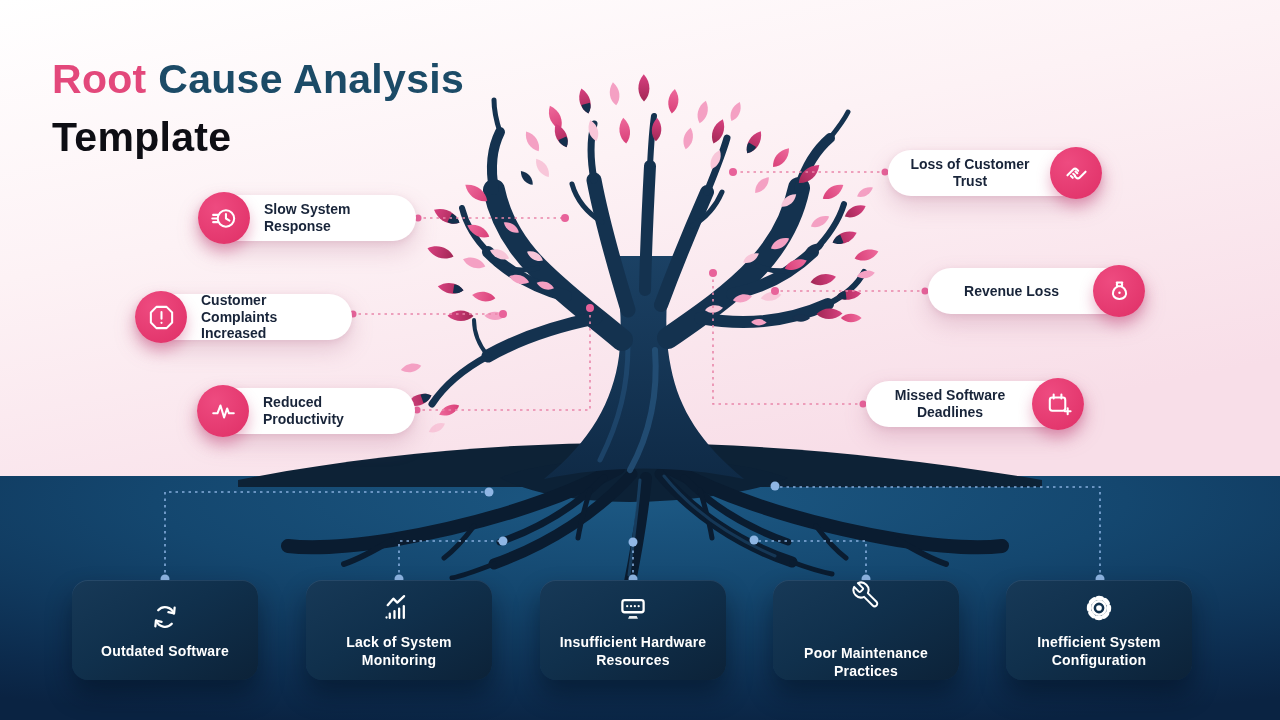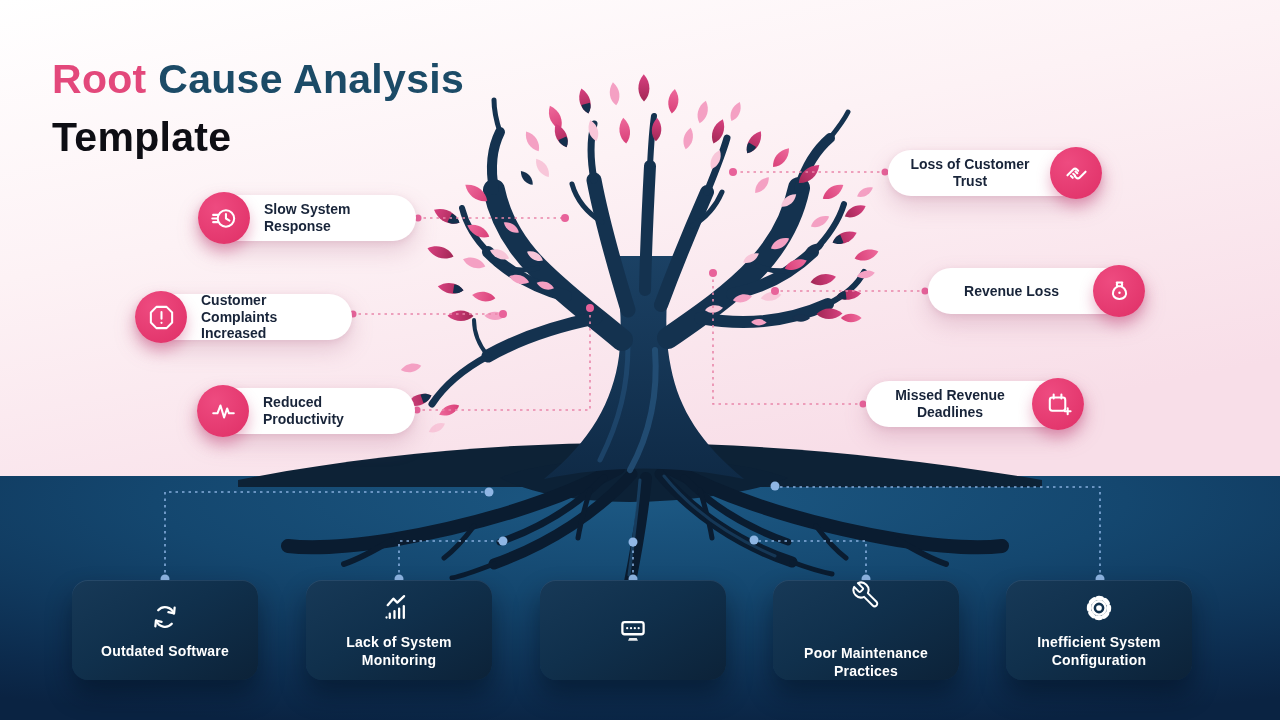--- a/index.html
+++ b/index.html
@@ -298,21 +298,21 @@
       <svg viewBox="0 0 24 24">
           <path d="M9.7,4.6 h4.6"></path>
           <path d="M10.3,4.8 C9.6,6 9.6,6.9 10.4,7.7 M13.7,4.8 C14.4,6 14.4,6.9 13.6,7.7"></path>
           <path d="M10.4,7.7 C6.8,9.6 5.6,13.8 7.3,16.1 C8.3,17.5 10,18.2 12,18.2 C14,18.2 15.7,17.5 16.7,16.1 C18.4,13.8 17.2,9.6 13.6,7.7 Z"></path>
           <circle cx="12" cy="13" r="1" fill="#fff" stroke="none"></circle>
         </svg>
     </span>
   </div>
 
   <div class="pill right" style="left:866px;top:381px;width:218px;">
-    <span class="txt">Missed Revenue Deadlines</span>
+    <span class="txt">Missed Software Deadlines</span>
     <span class="badge">
       <svg viewBox="0 0 24 24">
           <rect x="4.8" y="6.2" width="12.8" height="11" rx="2"></rect>
           <path d="M8,3.8 V7 M14.4,3.8 V7"></path>
           <path d="M17.2,17.6 H22 M19.6,15.2 V20"></path>
         </svg>
     </span>
   </div>
 
   <div class="card" style="left:72px;">
@@ -336,20 +336,21 @@
 
   <div class="card" style="left:540px;">
     <svg viewBox="0 0 24 24">
         <rect x="4.5" y="6.5" width="15" height="8.5" rx="1.6"></rect>
         <circle cx="7.9" cy="10.75" r="0.8" fill="#fff" stroke="none"></circle>
         <circle cx="10.6" cy="10.75" r="0.8" fill="#fff" stroke="none"></circle>
         <circle cx="13.3" cy="10.75" r="0.8" fill="#fff" stroke="none"></circle>
         <circle cx="16" cy="10.75" r="0.8" fill="#fff" stroke="none"></circle>
         <path d="M9.4,17.6 h5.2 l0.9,2 h-7 Z" fill="#fff" stroke="none" opacity="0.9"></path>
       </svg>
+    <span class="txt">Insufficient Hardware Resources</span>
   </div>
 
   <div class="card" style="left:773px;gap:35px;">
     <svg viewBox="0 0 24 24">
         <g transform="scale(-1,1) translate(-24,0)">
           <path d="M14.7,6.3 a1,1 0 0 0 0,1.4 l1.6,1.6 a1,1 0 0 0 1.4,0 l3.77,-3.77 a6,6 0 0 1 -7.94,7.94 l-6.91,6.91 a2.12,2.12 0 0 1 -3,-3 l6.91,-6.91 a6,6 0 0 1 7.94,-7.94 l-3.76,3.76 z"></path>
         </g>
       </svg>
     <span class="txt">Poor Maintenance Practices</span>
   </div>

